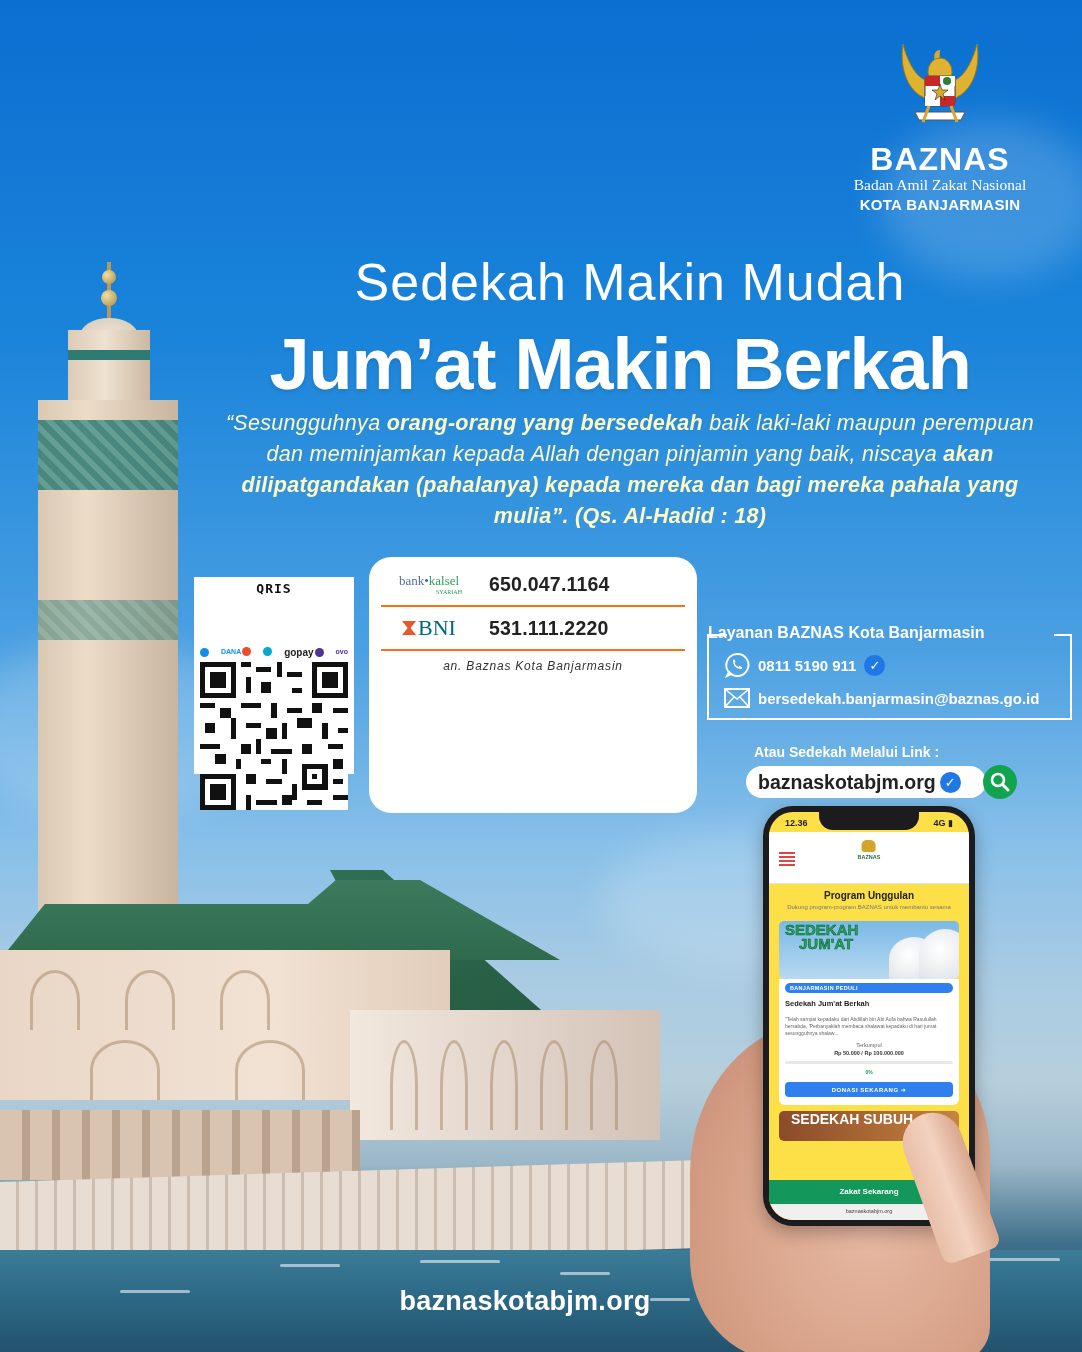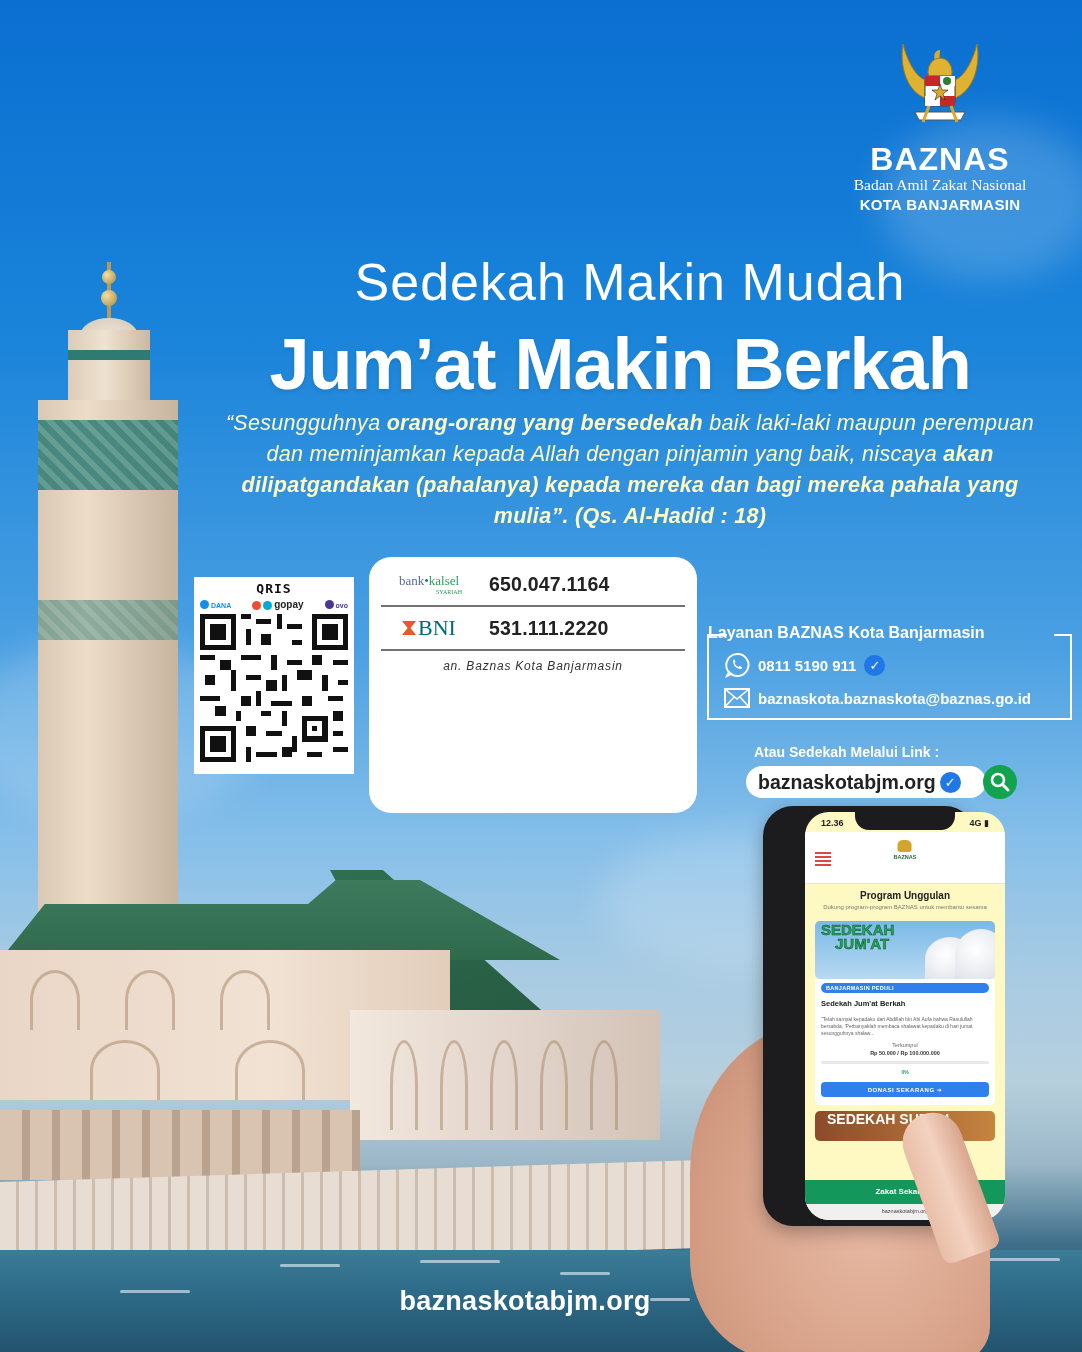--- a/index.html
+++ b/index.html
@@ -59,28 +59,28 @@
                color: #fff; font-size: 72px; font-weight: 700; letter-spacing: -1px; line-height: 80px;
                text-shadow: 0 2px 4px rgba(0,0,0,.12); }
   .quote { position: absolute; left: 210px; width: 840px; top: 408px; text-align: center;
            color: #fef9c3; font-size: 21.5px; font-style: italic; line-height: 31px; letter-spacing: .3px; }
   .quote b { font-weight: 700; }
 
   
   .qris { position: absolute; left: 194px; top: 577px; width: 160px; height: 197px; background: #fff; padding: 4px 6px; }
   .qris-title { text-align: center; font-weight: 900; font-size: 13px; letter-spacing: 1px; color: #111; font-family: "DejaVu Sans Mono", monospace; }
   .wallets { display: flex; justify-content: space-between; align-items: center; font-size: 8px; color: #333; margin: 3px 0 4px; }
-  .wallets span { display: inline-flex; align-items: flex-end; gap: 2px; }
+  .wallets span { display: inline-flex; align-items: flex-start; gap: 12px; margin-top: 48px; }
   .dot { display: inline-block; width: 9px; height: 9px; border-radius: 50%; }
   .qr { width: 148px; height: 148px; }
 
   
   .bank-card { position: absolute; left: 369px; top: 557px; width: 328px; height: 256px;
                background: #fff; border-radius: 22px; padding: 6px 12px 0; }
-  .bank-row { display: flex; align-items: center; height: 44px; border-bottom: 2px solid #737373; }
+  .bank-row { display: flex; align-items: center; height: 44px; border-bottom: 2px solid #f97316; }
   .bank-row:last-of-type { border-bottom: none; }
   .bank-logo { width: 96px; display: flex; flex-direction: column; align-items: center; justify-content: center; }
   .bank-num { margin-left: 12px; font-weight: 700; font-size: 19.5px; color: #222; letter-spacing: .2px; }
   .bank-owner { text-align: center; font-style: italic; font-size: 12px; color: #333; margin-top: 8px; letter-spacing: .8px; }
 
   
   .service { position: absolute; left: 707px; top: 634px; width: 365px; height: 86px;
              border: 2px solid #fff; border-top: none; }
   .service-title { position: absolute; left: 704px; top: 624px; width: 372px; text-align: left; color: #fff;
                    font-weight: 700; font-size: 16px; }
@@ -95,21 +95,21 @@
   .link-pill .verified { margin-left: 4px; }
   .search-btn { position: absolute; left: 983px; top: 765px; width: 34px; height: 34px; border-radius: 50%; background: #11a34e;
                 display: flex; align-items: center; justify-content: center; }
 
   
   .hand { position: absolute; left: 690px; top: 1020px; width: 300px; height: 340px;
           background: radial-gradient(ellipse at 60% 60%, #e8b9a3, #d59f86 60%, #c48a72);
           border-radius: 45% 40% 10% 30%; }
   .phone { position: absolute; left: 763px; top: 806px; width: 212px; height: 420px; background: #1c1c1e;
            border-radius: 30px; padding: 6px; box-shadow: 0 6px 18px rgba(0,0,0,.3); }
-  .screen { width: 100%; height: 100%; background: #fef9c3; border-radius: 24px; overflow: hidden; position: relative; margin-left: 36px; }
+  .screen { width: 100%; height: 100%; background: #fde047; border-radius: 24px; overflow: hidden; position: relative; }
   .notch { position: absolute; left: 50%; top: 0; transform: translateX(-50%); width: 100px; height: 18px; background: #1c1c1e; border-radius: 0 0 14px 14px; z-index: 2; }
   .status { display: flex; justify-content: space-between; padding: 6px 16px 0; font-size: 9px; font-weight: 700; color: #222; height: 20px; }
   .app-header { height: 52px; background: #fff; position: relative; border-bottom: 1px solid #e5e5e5; }
   .hamburger { position: absolute; left: 10px; top: 20px; width: 16px; }
   .hamburger i { display: block; height: 1.5px; background: #e04545; margin-bottom: 2.5px; }
   .mini-logo { position: absolute; left: 50%; top: 8px; transform: translateX(-50%); text-align: center; font-size: 5.5px; font-weight: 700; color: #246a3a; }
   .mini-logo .g { width: 14px; height: 12px; margin: 0 auto 2px; background: #d4a52c; border-radius: 40% 40% 20% 20%; }
   .prog-title { text-align: center; font-weight: 700; font-size: 10px; color: #222; margin-top: 6px; }
   .prog-sub { text-align: center; font-size: 6px; color: #777; padding: 2px 16px; line-height: 8px; }
   .banner { margin: 8px 10px 0; height: 58px; border-radius: 5px; position: relative; overflow: hidden;
@@ -316,21 +316,21 @@
       <path d="M9 8 C9 14 12 17 18 17 L18 15 L15.5 14 L14.5 15 C12.5 14 11.5 13 10.5 11 L11.5 10 L10.5 7.5 Z" fill="#fff"></path>
     </svg>
   <span>0811 5190 911</span>
   <span class="verified">✓</span>
 </div>
 <div class="svc-row" style="top:688px;">
   <svg width="26" height="20" viewBox="0 0 26 20">
       <rect x="1" y="1" width="24" height="18" fill="none" stroke="#fff" stroke-width="2"></rect>
       <path d="M1 1 L13 11 L25 1 M1 19 L10 9 M25 19 L16 9" stroke="#fff" stroke-width="1.6" fill="none"></path>
     </svg>
-  <span>baznaskota.baznaskota@baznas.go.id</span>
+  <span>bersedekah.banjarmasin@baznas.go.id</span>
 </div>
 
 <div class="link-label">Atau Sedekah Melalui Link :</div>
 <div class="link-pill">
   <span>baznaskotabjm.org</span>
   <span class="verified">✓</span>
 </div>
 <div class="search-btn">
   <svg width="22" height="22" viewBox="0 0 22 22">
       <circle cx="9" cy="9" r="6" fill="none" stroke="#fff" stroke-width="2.6"></circle>

